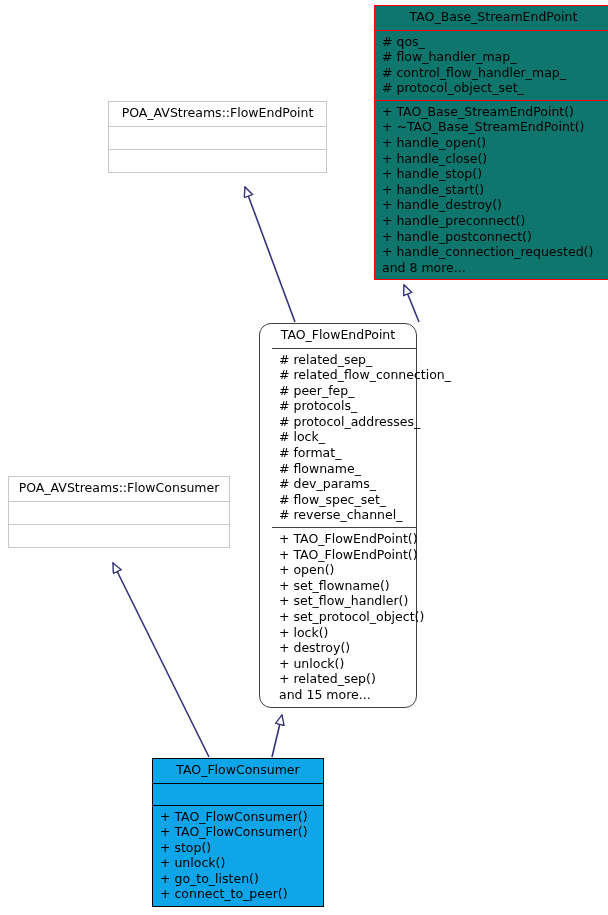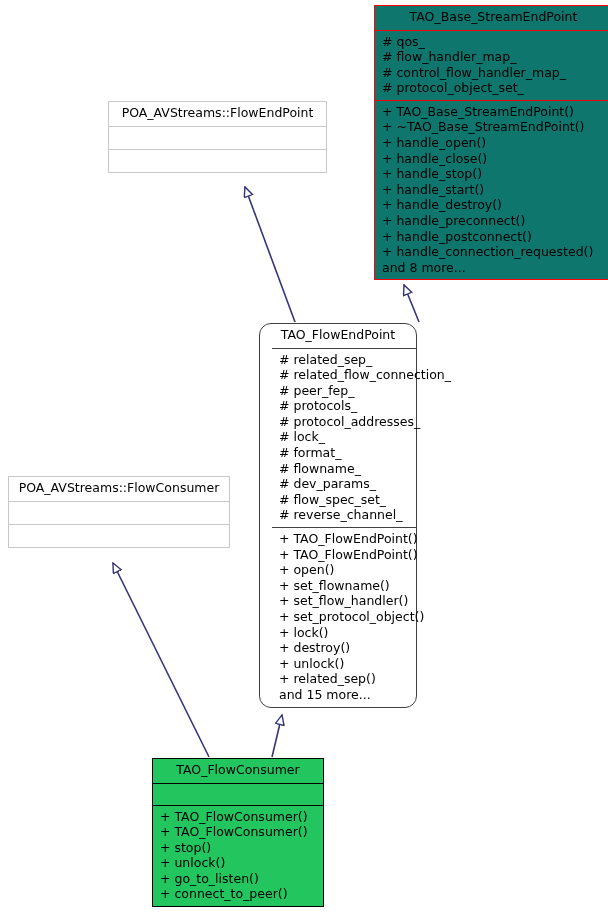--- a/index.html
+++ b/index.html
@@ -79,21 +79,21 @@
     background: #ffffff;
   }
   .node.plain .sep {
     border-top: 1.3px solid #404040;
     margin-left: 12px;
   }
 
   
   .node.filled {
     border: 1.5px solid #000000;
-    background: #22c55e;
+    background: #0ea5e9;
   }
   .node.filled .sep {
     border-top: 1.3px solid #000000;
   }
   .node.filled .compartment.empty {
     height: 21px;
   }
 
   
   #node-base-streamendpoint { left: 366px; top: 5px;   width: 239px; }

